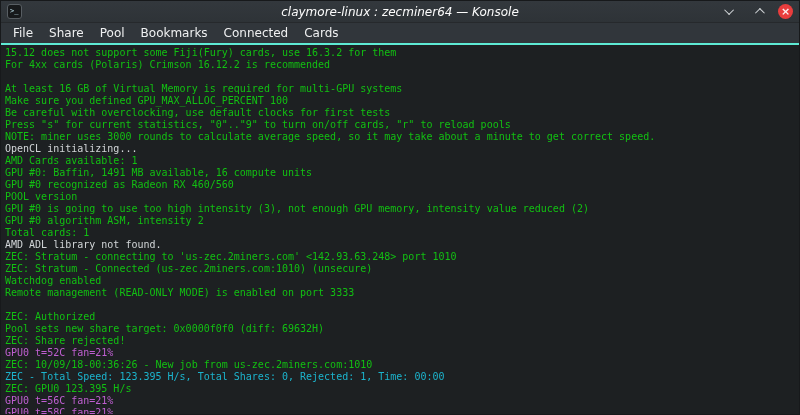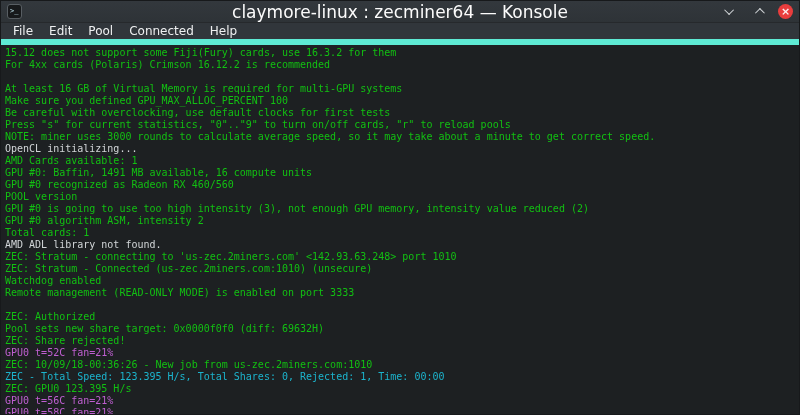--- a/index.html
+++ b/index.html
@@ -32,23 +32,24 @@
     overflow: hidden;
   }
   .app-icon .prompt-glyph {
     color: #c3e8f2; font-size: 7px; line-height: 7px;
     font-family: "DejaVu Sans Mono", monospace;
     padding-left: 2px;
   }
   .title {
     position: absolute; left: 0; right: 0; top: 0; bottom: 0;
     display: flex; align-items: center; justify-content: center;
-    color: #fcfcfc; font-size: 17px;
+    color: #fcfcfc; font-size: 12px;
     pointer-events: none;
     white-space: nowrap;
+    font-style: italic;
   }
   .controls {
     margin-left: auto;
     display: flex; align-items: center; gap: 12px;
     z-index: 2;
   }
   .ctl { display: inline-flex; align-items: center; justify-content: center; width: 16px; height: 16px; cursor: pointer; }
   .chev { display: inline-block; width: 7px; height: 7px; border-left: 1.6px solid #d3d7d9; border-bottom: 1.6px solid #d3d7d9; }
   .chev.down { transform: rotate(-45deg) translateY(-2px); }
   .chev.up   { transform: rotate(135deg) translateY(-2px); }
@@ -57,21 +58,21 @@
     background: #e93d3d;
   }
   .ctl.close .x { color: #fdf0f0; font-size: 11px; line-height: 11px; font-weight: bold; }
 
   
   .menubar {
     height: 22px; flex: 0 0 22px;
     background: #31363b;
     display: flex; align-items: center;
     padding-left: 4px;
-    border-bottom: 6px solid #5eead4;
+    border-bottom: 2px solid #5eead4;
   }
   .menu-item {
     color: #eff0f1; font-size: 12px;
     padding: 3px 8px;
     cursor: pointer;
     border-radius: 2px;
   }
 
   
   .terminal {
@@ -104,21 +105,22 @@
           <i class="chev up"></i>
         </span>
       <span class="ctl close">
           <span class="x">×</span>
         </span>
     </span>
   </div>
 
   <div class="menubar">
     <span class="menu-item">File</span>
-    <span class="menu-item">Edit</span>
+    <span class="menu-item">Share</span>
     <span class="menu-item">Pool</span>
+    <span class="menu-item">Bookmarks</span>
     <span class="menu-item">Connected</span>
-    <span class="menu-item">Help</span>
+    <span class="menu-item">Cards</span>
   </div>
 
   <div class="terminal"><div class="tline" style="color: rgb(18, 192, 18);">15.12 does not support some Fiji(Fury) cards, use 16.3.2 for them</div><div class="tline" style="color: rgb(18, 192, 18);">For 4xx cards (Polaris) Crimson 16.12.2 is recommended</div><div class="tline">&nbsp;</div><div class="tline" style="color: rgb(18, 192, 18);">At least 16 GB of Virtual Memory is required for multi-GPU systems</div><div class="tline" style="color: rgb(18, 192, 18);">Make sure you defined GPU_MAX_ALLOC_PERCENT 100</div><div class="tline" style="color: rgb(18, 192, 18);">Be careful with overclocking, use default clocks for first tests</div><div class="tline" style="color: rgb(18, 192, 18);">Press "s" for current statistics, "0".."9" to turn on/off cards, "r" to reload pools</div><div class="tline" style="color: rgb(18, 192, 18);">NOTE: miner uses 3000 rounds to calculate average speed, so it may take about a minute to get correct speed.</div><div class="tline" style="color: rgb(210, 214, 216);">OpenCL initializing...</div><div class="tline" style="color: rgb(18, 192, 18);">AMD Cards available: 1</div><div class="tline" style="color: rgb(18, 192, 18);">GPU #0: Baffin, 1491 MB available, 16 compute units</div><div class="tline" style="color: rgb(18, 192, 18);">GPU #0 recognized as Radeon RX 460/560</div><div class="tline" style="color: rgb(18, 192, 18);">POOL version</div><div class="tline" style="color: rgb(18, 192, 18);">GPU #0 is going to use too high intensity (3), not enough GPU memory, intensity value reduced (2)</div><div class="tline" style="color: rgb(18, 192, 18);">GPU #0 algorithm ASM, intensity 2</div><div class="tline" style="color: rgb(18, 192, 18);">Total cards: 1</div><div class="tline" style="color: rgb(210, 214, 216);">AMD ADL library not found.</div><div class="tline" style="color: rgb(18, 192, 18);">ZEC: Stratum - connecting to 'us-zec.2miners.com' &lt;142.93.63.248&gt; port 1010</div><div class="tline" style="color: rgb(18, 192, 18);">ZEC: Stratum - Connected (us-zec.2miners.com:1010) (unsecure)</div><div class="tline" style="color: rgb(18, 192, 18);">Watchdog enabled</div><div class="tline" style="color: rgb(18, 192, 18);">Remote management (READ-ONLY MODE) is enabled on port 3333</div><div class="tline">&nbsp;</div><div class="tline" style="color: rgb(18, 192, 18);">ZEC: Authorized</div><div class="tline" style="color: rgb(18, 192, 18);">Pool sets new share target: 0x0000f0f0 (diff: 69632H)</div><div class="tline" style="color: rgb(18, 192, 18);">ZEC: Share rejected!</div><div class="tline" style="color: rgb(191, 95, 209);">GPU0 t=52C fan=21%</div><div class="tline" style="color: rgb(18, 192, 18);">ZEC: 10/09/18-00:36:26 - New job from us-zec.2miners.com:1010</div><div class="tline" style="color: rgb(28, 180, 205);">ZEC - Total Speed: 123.395 H/s, Total Shares: 0, Rejected: 1, Time: 00:00</div><div class="tline" style="color: rgb(18, 192, 18);">ZEC: GPU0 123.395 H/s</div><div class="tline" style="color: rgb(191, 95, 209);">GPU0 t=56C fan=21%</div><div class="tline" style="color: rgb(191, 95, 209);">GPU0 t=58C fan=21%</div></div>
 
 </div>
 
 </body></html>

